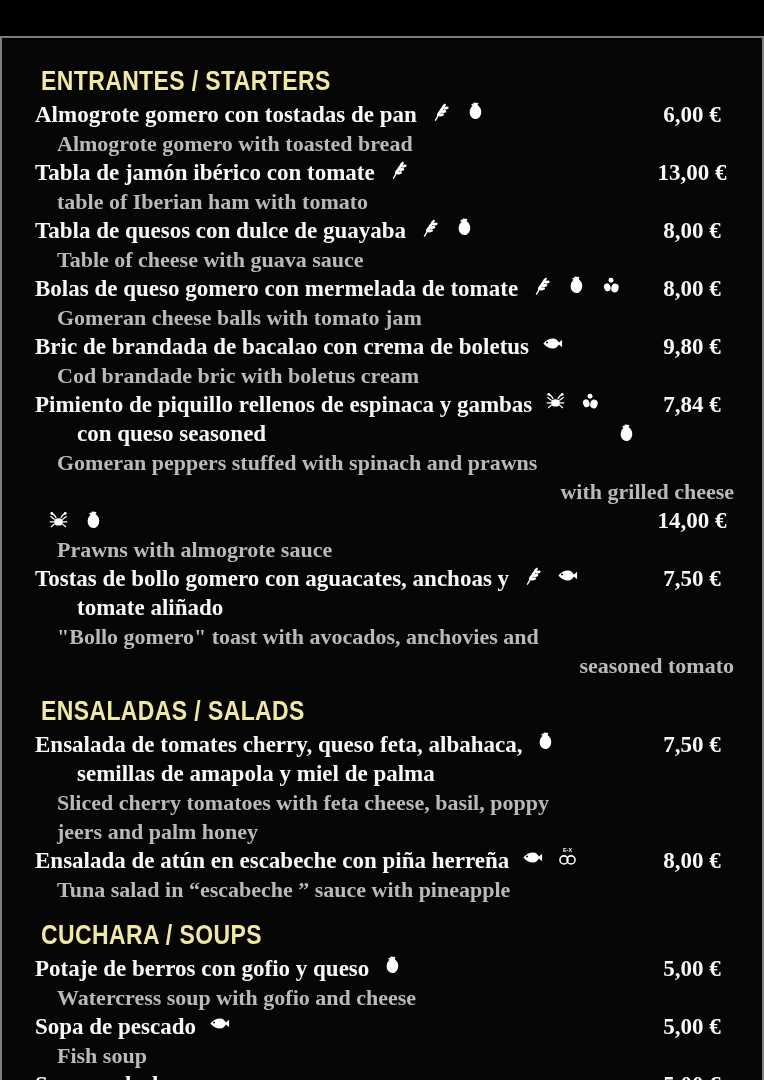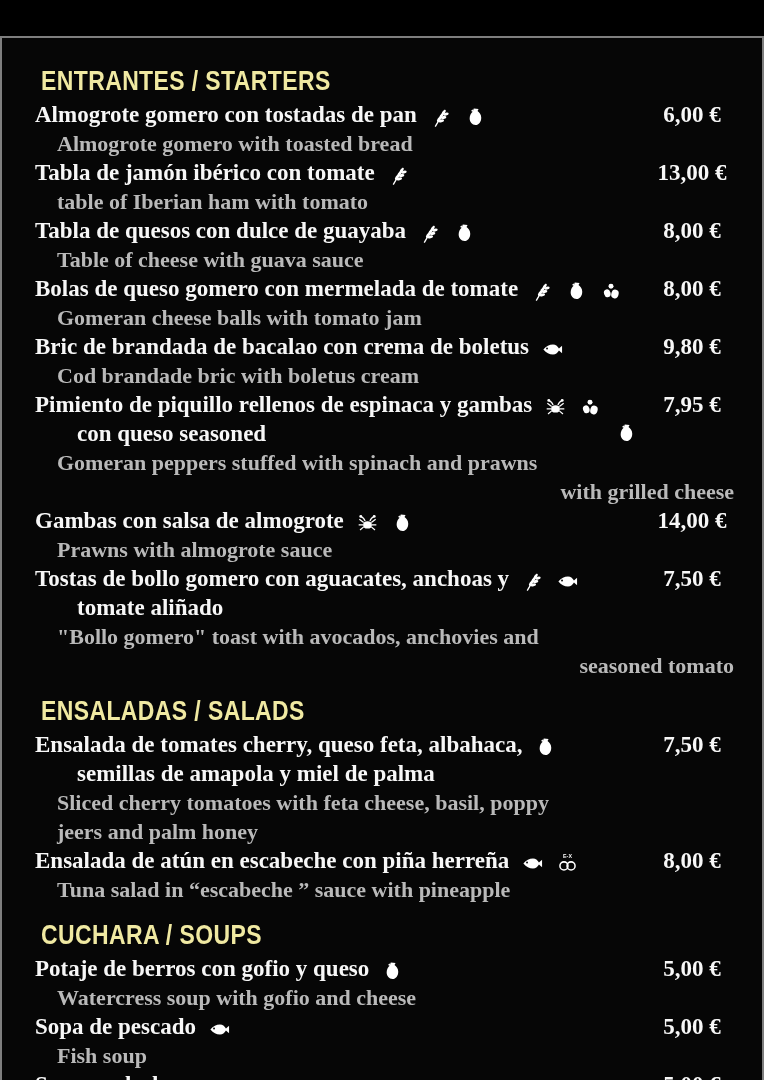--- a/index.html
+++ b/index.html
@@ -34,21 +34,21 @@
   }
   .name-line{
     display:flex;
     justify-content:space-between;
     align-items:center;
     line-height:29px;
     color:var(--item,#f7f7f7);
     font-size:23px;
     white-space:nowrap;
   }
-  .name-line .left{display:flex;align-items:flex-end;min-width:0;}
+  .name-line .left{display:flex;align-items:flex-start;min-width:0;}
   .name-line.cont .left{padding-left:42px;}
   .price{
     min-width:84px;
     text-align:center;
     color:var(--item,#f7f7f7);
     font-size:23px;
     flex:0 0 auto;
     font-family:Liberation Serif, serif;
   }
   .right-icons{display:flex;margin-right:96px;}
@@ -224,42 +224,41 @@
               <span class="icon">
                 <svg viewBox="0 0 24 24">
                   <g fill="#fff">
                     <circle cx="11.5" cy="6.5" r="2.6"></circle>
                     <ellipse cx="7.6" cy="13.8" rx="3.4" ry="4.2" transform="rotate(-18 7.6 13.8)"></ellipse>
                     <ellipse cx="15.6" cy="14.6" rx="3.8" ry="4.6" transform="rotate(16 15.6 14.6)"></ellipse>
                   </g>
                 </svg>
               </span>
             </span>
-            <span class="price">7,95 €</span>
+            <span class="price">7,84 €</span>
           </div>
           <div class="name-line cont">
             <span class="left">
               <span>con queso seasoned</span>
             </span>
             <span class="right-icons">
               <span class="icon">
                 <svg viewBox="0 0 24 24">
                   <path fill="#fff" d="M10.2 2.6l5 .5-1.1 2.1c2 1.3 3.9 3.7 3.9 7 0 4.3-2.5 7.6-6 7.6s-6.1-3-6.1-7c0-3.1 1.7-5.7 3.2-6.9l1.1-3.3z"></path>
                   <path fill="#fff" d="M9.6 3.5L7.4 4.9l1.6 1.6z"></path>
                 </svg>
               </span>
             </span>
           </div>
           <div class="trans-line">Gomeran peppers stuffed with spinach and prawns</div>
           <div class="trans-line cont">with grilled cheese</div>
         </div>
         <div class="menu-item">
           <div class="name-line">
             <span class="left">
-              <span>Gambas con salsa de almogrote</span>
               <span class="icon">
                 <svg viewBox="0 0 24 24">
                   <ellipse cx="12" cy="13.5" rx="4.6" ry="3.8" fill="#fff"></ellipse>
                   <g stroke="#fff" stroke-width="1.3" fill="none">
                     <path d="M8 11L3.5 7.5M7.4 13.5H2.8M8 15.5l-3.8 3.3M16 11l4.5-3.5M16.6 13.5h4.6M16 15.5l3.8 3.3"></path>
                     <path d="M9.5 9.5C8.5 7 7 5.5 5.5 5.2M14.5 9.5C15.5 7 17 5.5 18.5 5.2"></path>
                   </g>
                   <circle cx="5" cy="4.6" r="1.5" fill="#fff"></circle>
                   <circle cx="19" cy="4.6" r="1.5" fill="#fff"></circle>
                 </svg>

